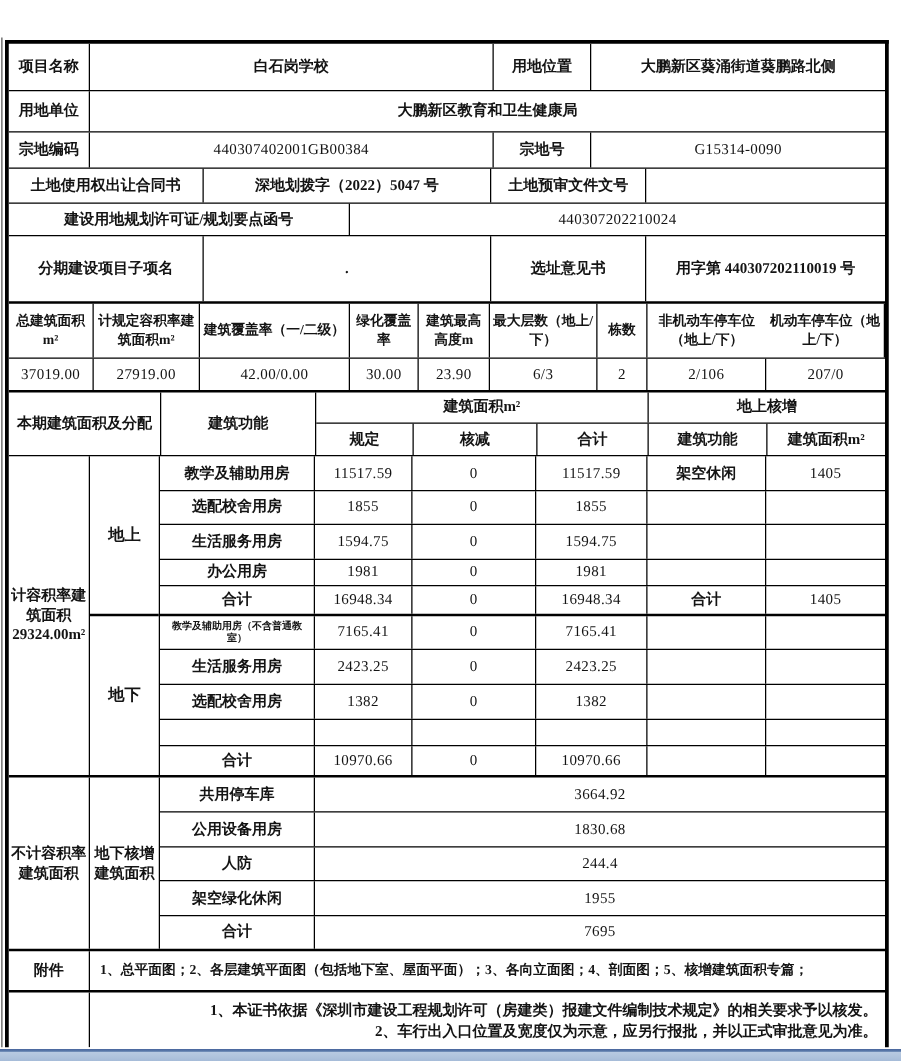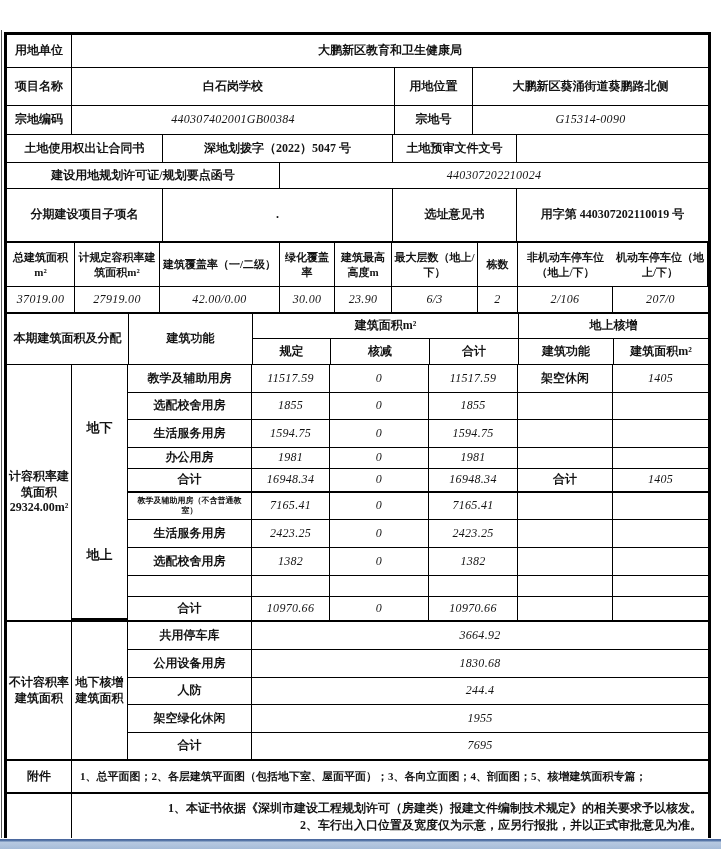--- a/index.html
+++ b/index.html
@@ -17,21 +17,21 @@
   .r.bb2{border-bottom-width:2px;}
   .c{
     border-right:1px solid #000;box-sizing:border-box;
     display:flex;align-items:center;justify-content:center;text-align:center;
     overflow:hidden;padding:1px 2px;line-height:1.3;
   }
   .c.last{border-right:none;}
   .col{display:flex;flex-direction:column;box-sizing:border-box;min-height:0;}
   .lbl{font-weight:bold;font-size:12px;}
   .lbl-sm{font-weight:bold;font-size:11px;}
-  .val{font-size:12px;letter-spacing:0.3px;font-style:italic;}
+  .val{font-size:12px;letter-spacing:0.3px;}
   .tiny{font-weight:bold;font-size:8px;}
   
   .wA{width:65px;} .wB{width:56px;} .wC{width:124px;}
   .wD{width:78px;} .wE{width:99px;} .wF{width:89px;} .wG{width:95px;}
   .fx{flex:1;}
   .left-text{justify-content:flex-start;text-align:center;padding-left:8px;}
   .notes-cell{align-items:flex-end;padding:6px 6px 0 10px;}
   .notes-cell div{font-weight:bold;font-size:12px;line-height:17px;text-align:left;}
   .window-bar{
     position:absolute;left:0;bottom:0;width:721px;height:11px;
@@ -39,30 +39,30 @@
   }
 </style>
 </head>
 <body>
 
 <div class="page">
   <div class="page-edge"></div>
 
   <div class="tbl">
 
-    <div class="r" style="height:33px">
-      <div class="c lbl wA">用地单位</div>
-      <div class="c lbl fx last">大鹏新区教育和卫生健康局</div>
-    </div>
-
     <div class="r" style="height:38px">
       <div class="c lbl wA">项目名称</div>
       <div class="c lbl" style="width:323px">白石岗学校</div>
       <div class="c lbl" style="width:78px">用地位置</div>
       <div class="c lbl fx last">大鹏新区葵涌街道葵鹏路北侧</div>
+    </div>
+
+    <div class="r" style="height:33px">
+      <div class="c lbl wA">用地单位</div>
+      <div class="c lbl fx last">大鹏新区教育和卫生健康局</div>
     </div>
 
     <div class="r" style="height:29px">
       <div class="c lbl wA">宗地编码</div>
       <div class="c val" style="width:323px">440307402001GB00384</div>
       <div class="c lbl" style="width:78px">宗地号</div>
       <div class="c val fx last">G15314-0090</div>
     </div>
 
     <div class="r" style="height:28px">
@@ -122,22 +122,22 @@
           <div class="c lbl wF">合计</div>
           <div class="c lbl wG">建筑功能</div>
           <div class="c lbl fx last">建筑面积m²</div>
         </div>
       </div>
     </div>
 
     <div class="r bb2" style="height:257px">
       <div class="c lbl wA">计容积率建筑面积29324.00m²</div>
       <div class="col wB" style="border-right:1px solid #000">
+        <div class="c lbl last" style="height:128px;border-bottom:2px solid #000;font-size:13px">地上</div>
         <div class="c lbl last fx" style="font-size:13px">地下</div>
-        <div class="c lbl last" style="height:128px;border-bottom:2px solid #000;font-size:13px">地上</div>
       </div>
       <div class="col fx">
 
         <div class="r" style="height:28px">
           <div class="c lbl wC">教学及辅助用房</div>
           <div class="c val wD">11517.59</div>
           <div class="c val wE">0</div>
           <div class="c val wF">11517.59</div>
           <div class="c lbl wG">架空休闲</div>
           <div class="c val fx last">1405</div>

